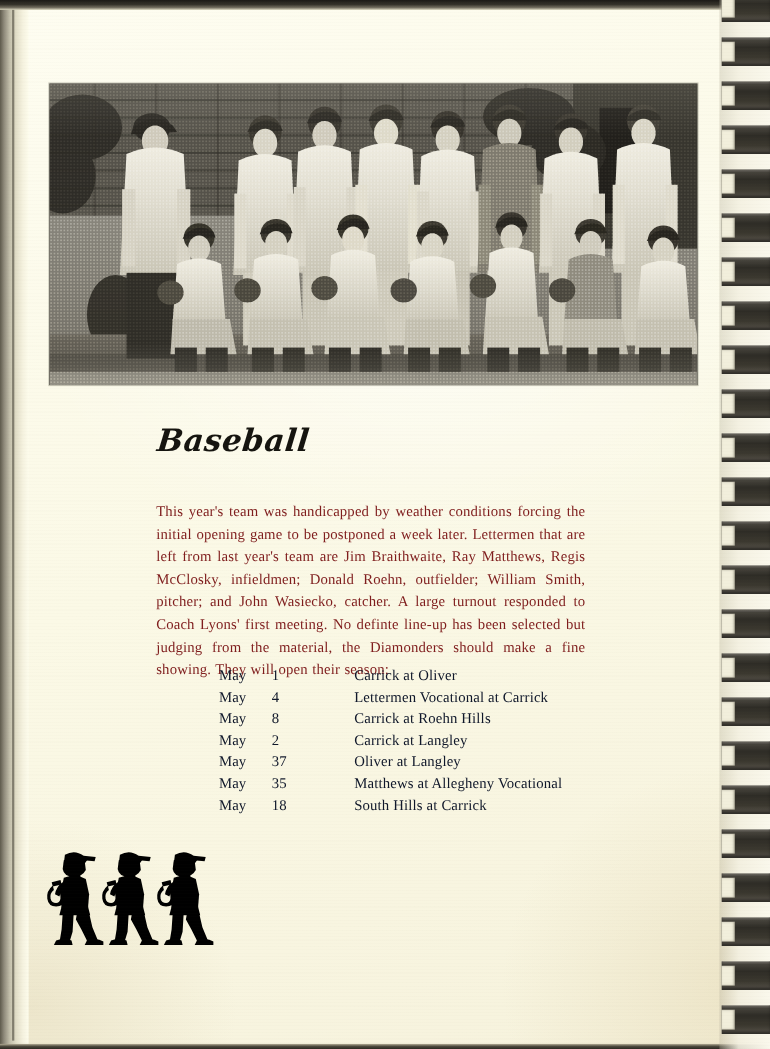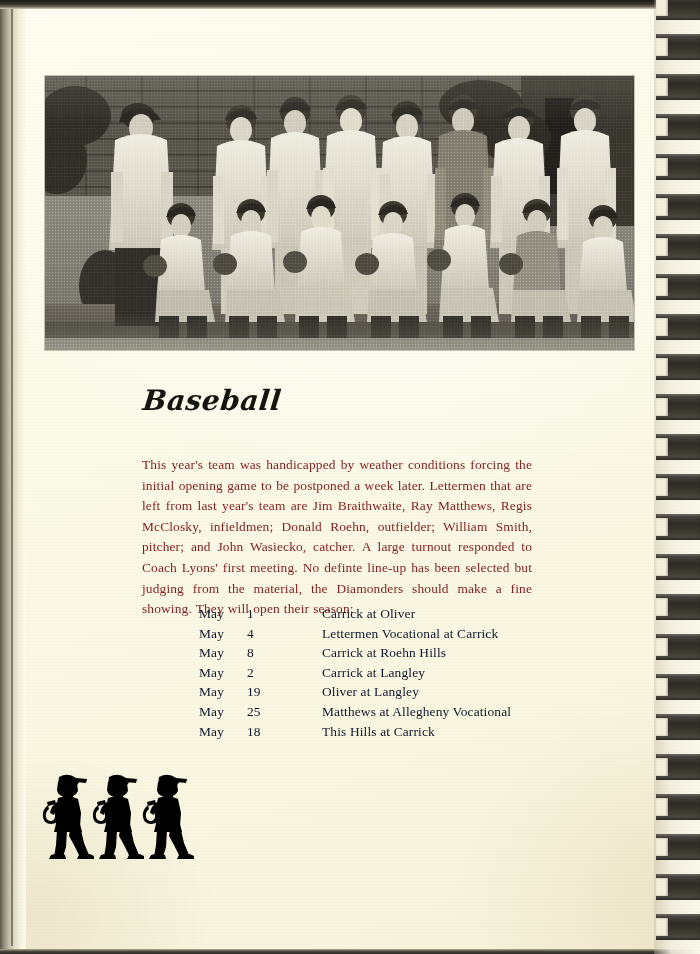--- a/index.html
+++ b/index.html
@@ -444,32 +444,32 @@
           <td class="c-day">8</td>
           <td class="c-game">Carrick at Roehn Hills</td>
         </tr>
         <tr>
           <td class="c-month">May</td>
           <td class="c-day">2</td>
           <td class="c-game">Carrick at Langley</td>
         </tr>
         <tr>
           <td class="c-month">May</td>
-          <td class="c-day">19</td>
+          <td class="c-day">37</td>
           <td class="c-game">Oliver at Langley</td>
         </tr>
         <tr>
           <td class="c-month">May</td>
-          <td class="c-day">25</td>
+          <td class="c-day">35</td>
           <td class="c-game">Matthews at Allegheny Vocational</td>
         </tr>
         <tr>
           <td class="c-month">May</td>
           <td class="c-day">18</td>
-          <td class="c-game">This Hills at Carrick</td>
+          <td class="c-game">South Hills at Carrick</td>
         </tr>
       </tbody>
     </table>
   </div>
 
   <div id="figures">
     <svg viewBox="0 0 166 96" preserveAspectRatio="xMinYMin meet">
       <defs>
         <g id="ballplayer">
 

